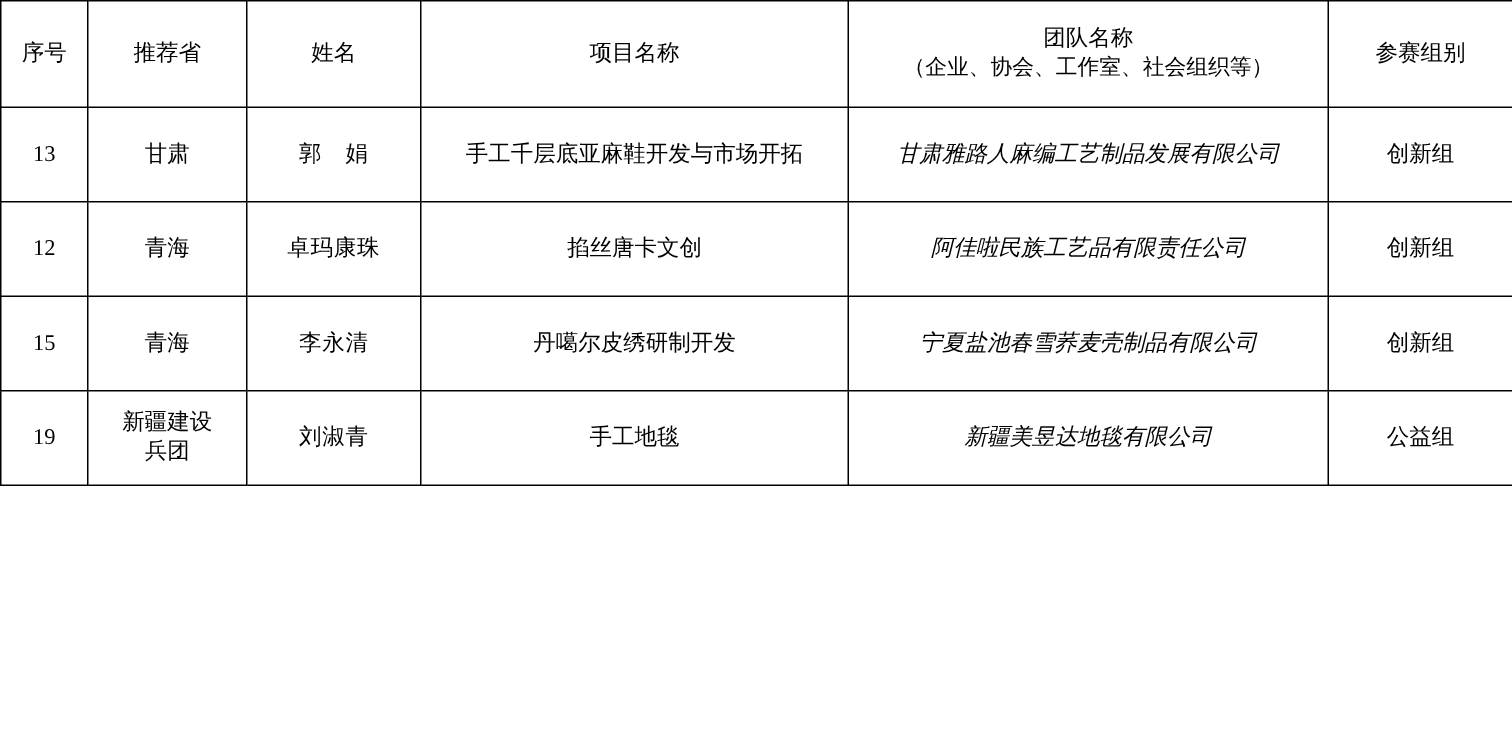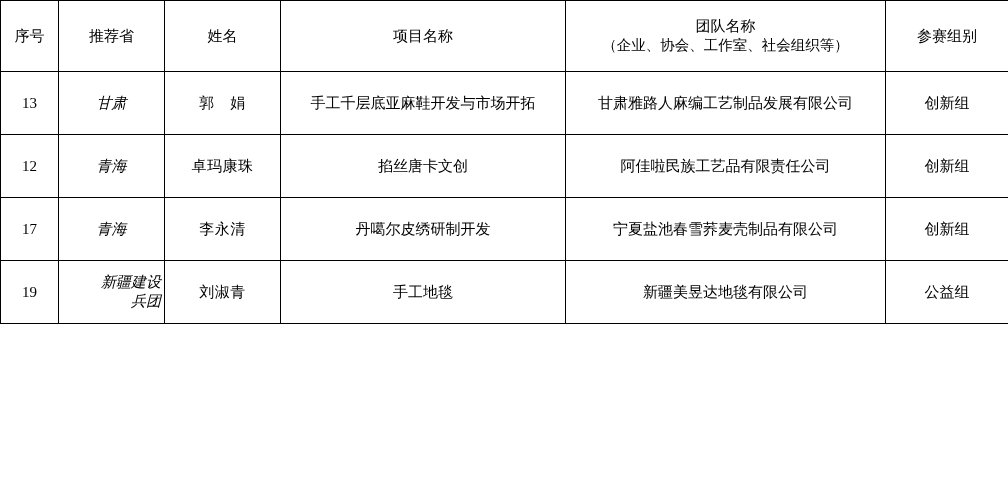--- a/index.html
+++ b/index.html
@@ -56,33 +56,32 @@
     font-size: 14.5px;
     text-align: center;
   }
   tbody tr {
     height: 54px;
   }
   tbody td {
     height: 54px;
   }
   td.idx { font-size: 15px; margin-left: 28px; }
-  td.prov { font-size: 15px; font-style: italic; }
+  td.prov { font-size: 15px; }
   td.prov .two-line {
     display: block;
     line-height: 1.3;
-    text-align: right;
   }
   td.name { font-size: 15px; letter-spacing: 0.5px; }
   td.proj { font-size: 15px; }
   td.proj .wrap2 {
     display: block;
     line-height: 1.35;
   }
-  td.team { font-size: 15px; }
+  td.team { font-size: 15px; font-style: italic; }
   td.group { font-size: 15px; }
 </style>
 </head>
 <body>
 
 <div class="sheet">
   <table class="grid">
     <colgroup>
       <col class="c-idx">
       <col class="c-prov">
@@ -121,21 +120,21 @@
         <td class="prov">青海</td>
         <td class="name">卓玛康珠</td>
         <td class="proj">
           <span class="wrap2">掐丝唐卡文创</span>
 
         </td>
         <td class="team">阿佳啦民族工艺品有限责任公司</td>
         <td class="group">创新组</td>
       </tr>
       <tr>
-        <td class="idx">17</td>
+        <td class="idx">15</td>
         <td class="prov">青海</td>
         <td class="name">李永清</td>
         <td class="proj">
           <span class="wrap2">丹噶尔皮绣研制开发</span>
 
         </td>
         <td class="team">宁夏盐池春雪荞麦壳制品有限公司</td>
         <td class="group">创新组</td>
       </tr>
       <tr>

